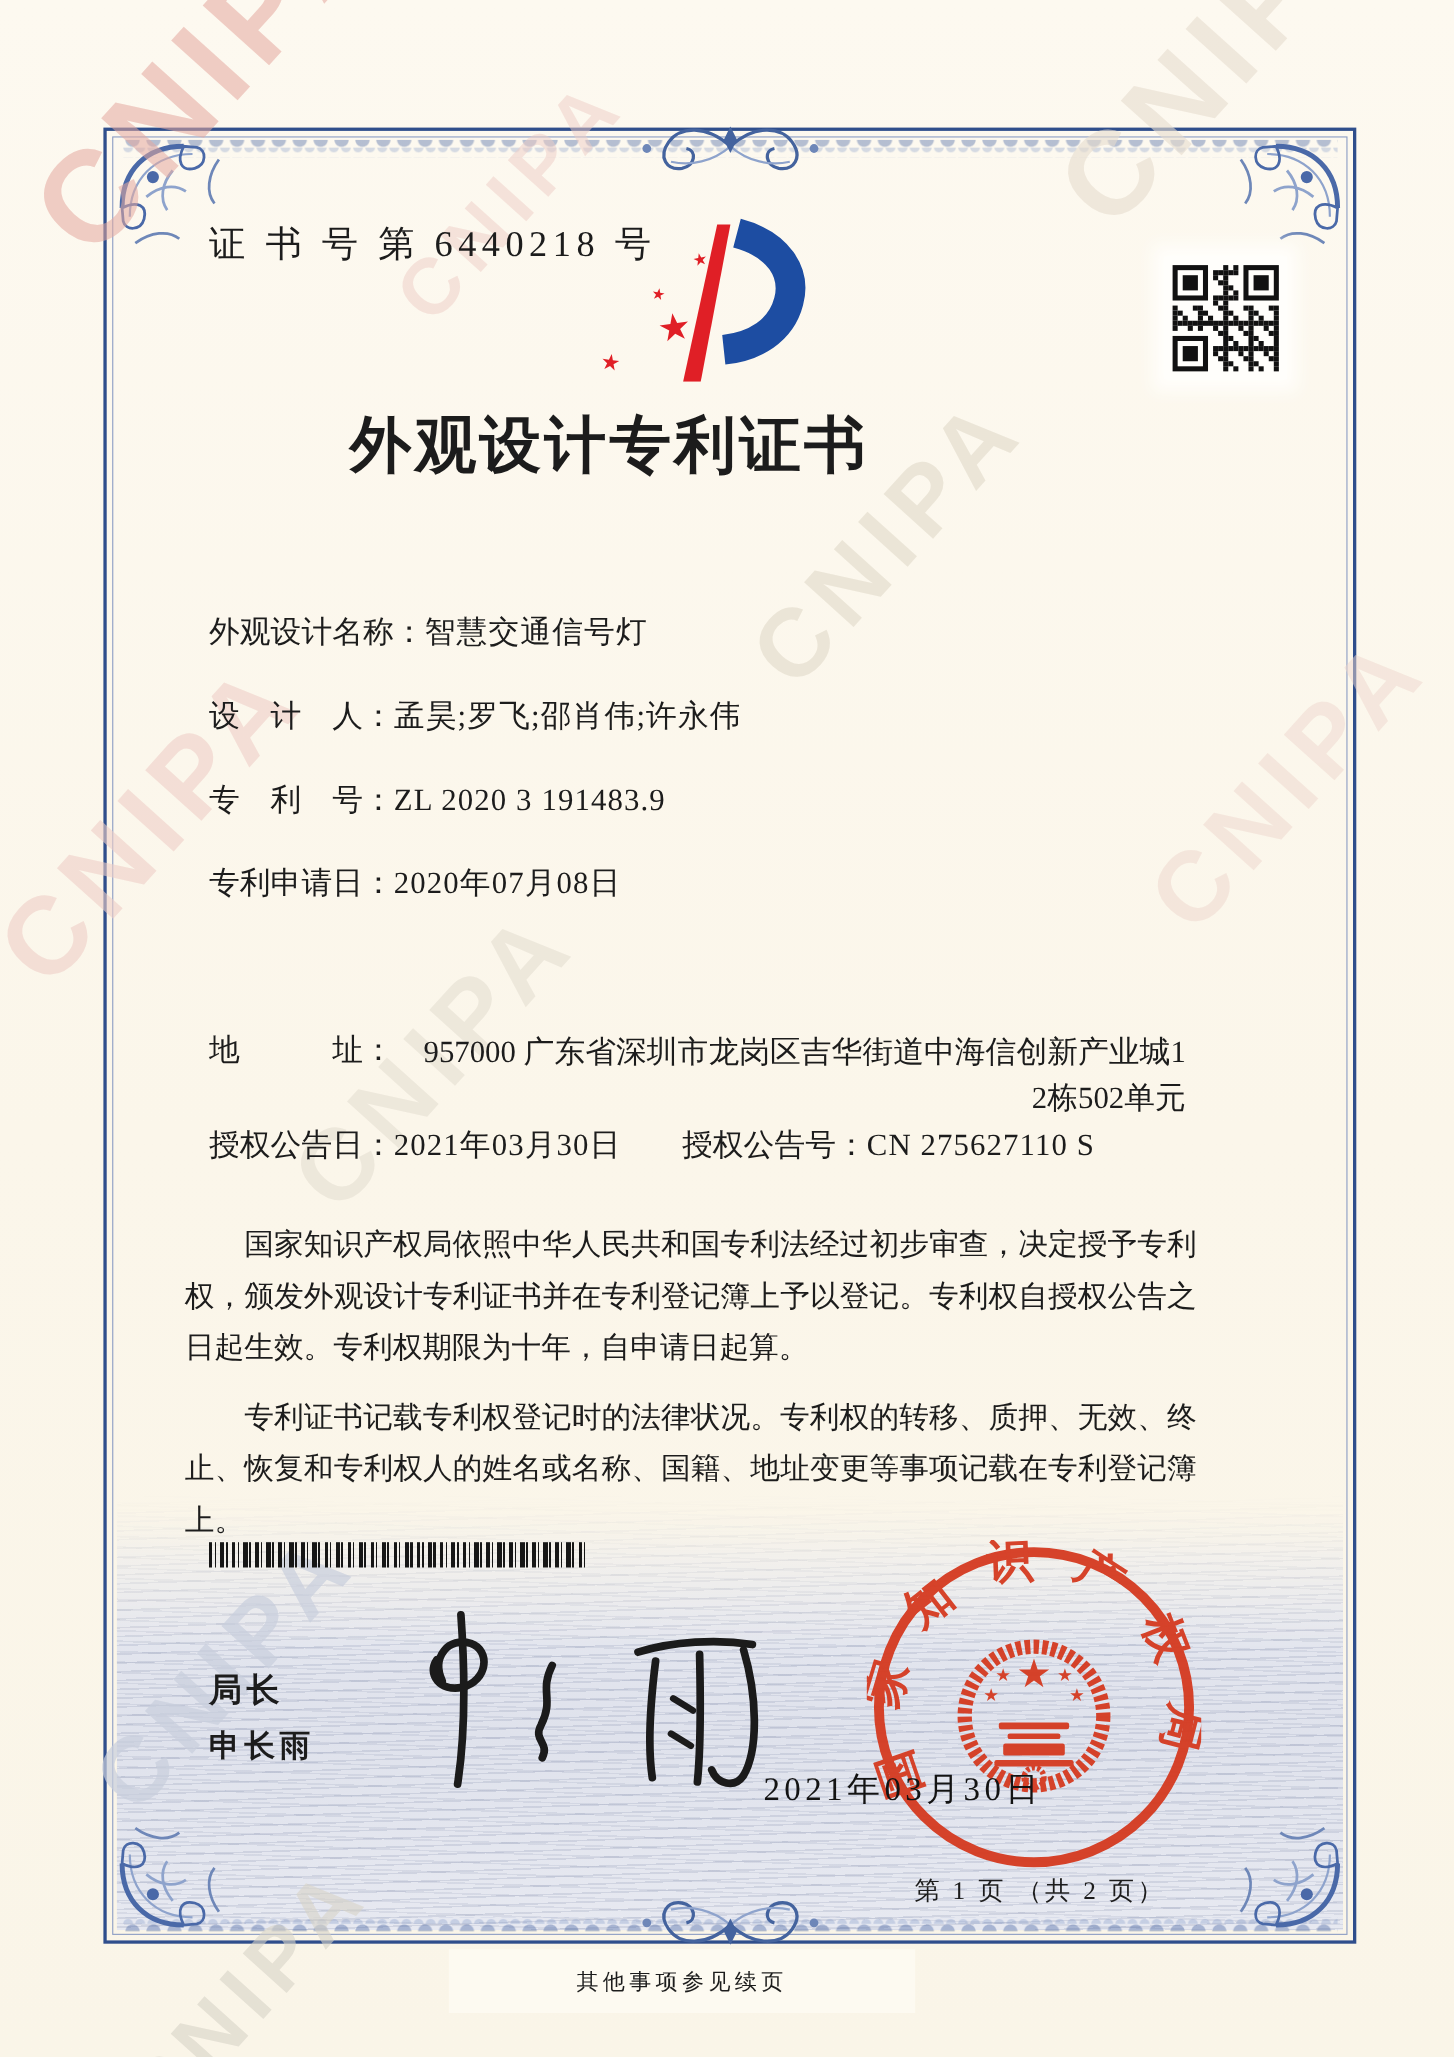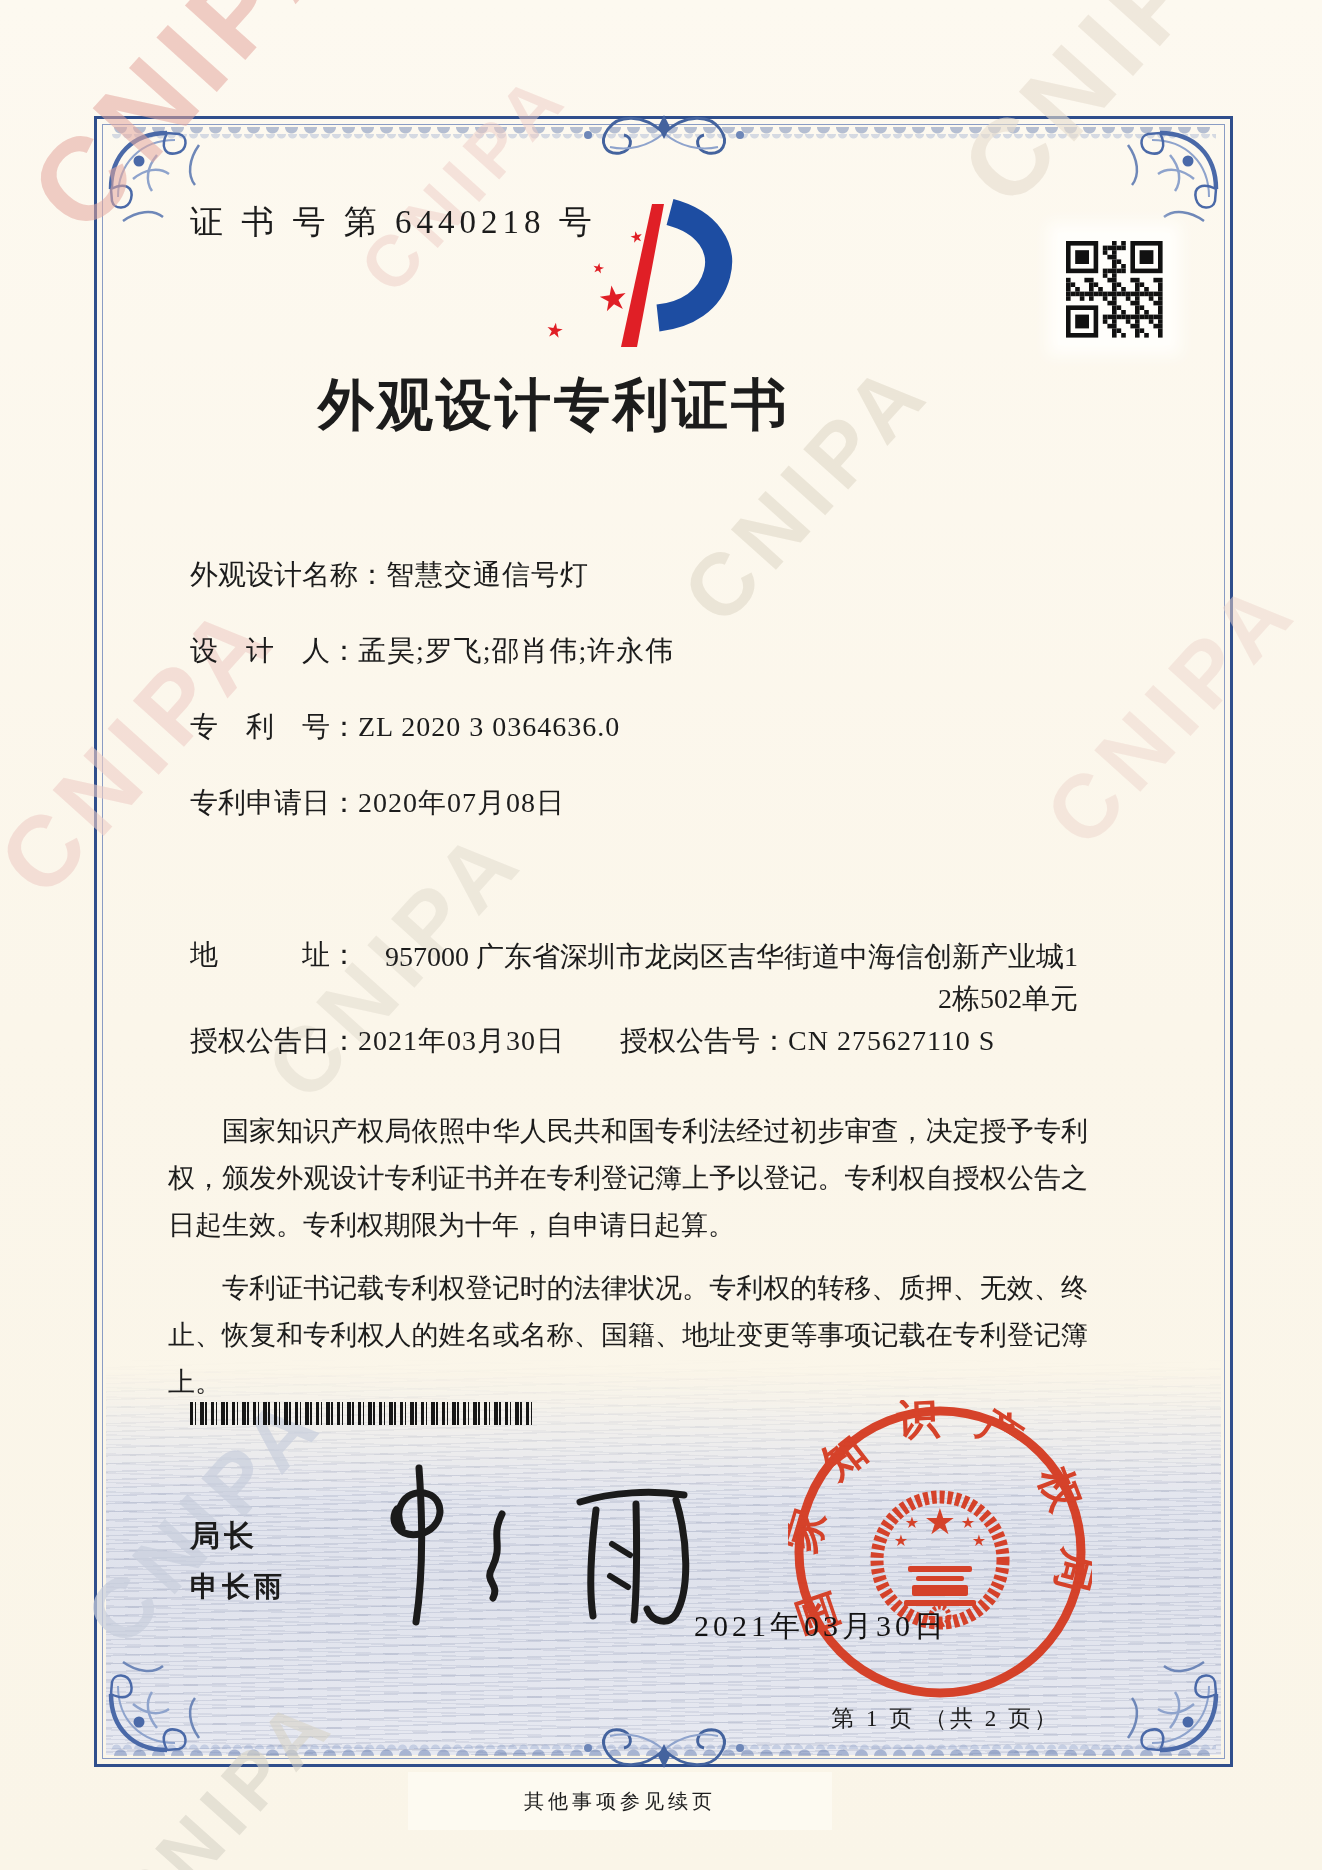--- a/index.html
+++ b/index.html
@@ -306,21 +306,21 @@
 
   <div class="title">外观设计专利证书</div>
 
   <div class="frow" style="top:556px;">
     <span class="flabel">外观设计名称：</span><span class="fvalue">智慧交通信号灯</span>
   </div>
   <div class="frow" style="top:632px;">
     <span class="flabel">设　计　人：</span><span class="fvalue">孟昊;罗飞;邵肖伟;许永伟</span>
   </div>
   <div class="frow" style="top:708px;">
-    <span class="flabel">专　利　号：</span><span class="fvalue">ZL 2020 3 0364636.0</span>
+    <span class="flabel">专　利　号：</span><span class="fvalue">ZL 2020 3 191483.9</span>
   </div>
   <div class="frow" style="top:784px;">
     <span class="flabel">专利申请日：</span><span class="fvalue">2020年07月08日</span>
   </div>
   <div class="frow" style="top:936px;">
     <span class="flabel">地　　　址：</span><span class="addr-wrap"><span>957000 广东省深圳市龙岗区吉华街道中海信创新产业城1</span><br><span>2栋502单元</span></span>
   </div>
   <div class="frow" style="top:1022px;">
     <span class="flabel">授权公告日：</span><span class="fvalue">2021年03月30日</span>
     <span class="flabel pair2">授权公告号：</span><span class="fvalue">CN 275627110 S</span>

